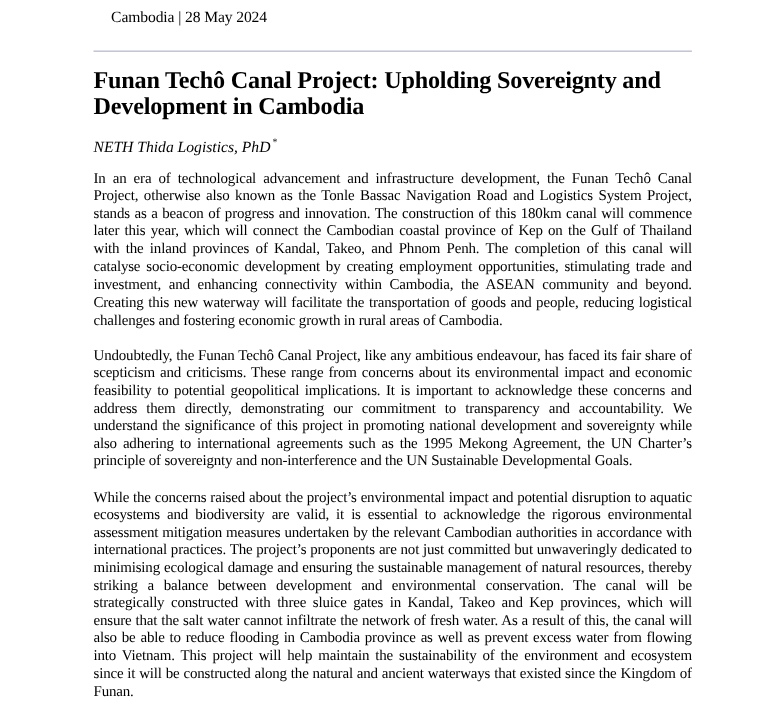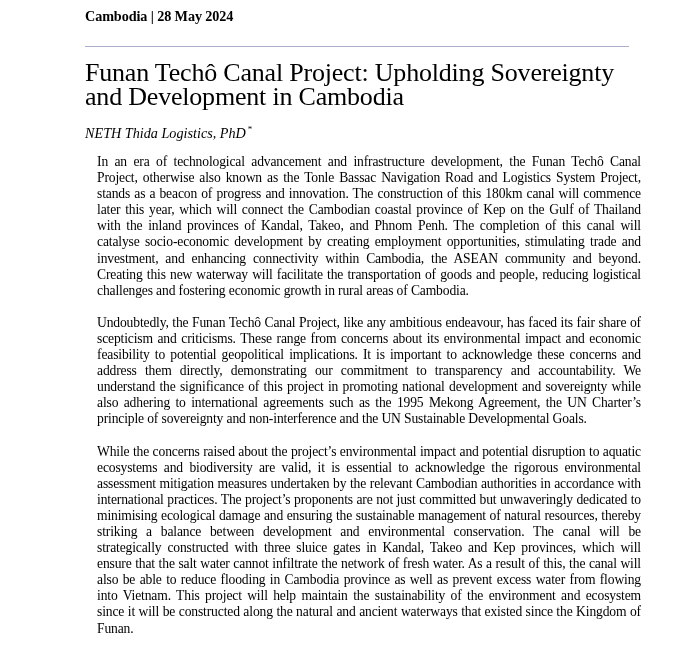--- a/index.html
+++ b/index.html
@@ -4,40 +4,40 @@
   <style>
     html, body { margin: 0; padding: 0; }
     body {
       width: 700px; height: 660px; overflow: hidden;
       background: #ffffff; color: #000000;
       font-family: "Liberation Serif", serif;
       position: relative;
     }
     .page { position: absolute; left: 85px; top: 0; width: 544px; }
     .header-line {
-      position: absolute; top: 7px; left: 0;
-      font-weight: bold; font-size: 14.2px; line-height: 18px;
+      position: absolute; top: 7px; left: 16px;
+      font-weight: normal; font-size: 14.2px; line-height: 18px;
       letter-spacing: -0.1px;
     }
     .divider {
       position: absolute; top: 46px; left: 0; width: 544px;
       height: 0; border-top: 1.2px solid #a9aecb;
     }
     .title {
       position: absolute; top: 61px; left: 0; width: 544px;
-      font-weight: normal; font-size: 26px; line-height: 24px;
+      font-weight: bold; font-size: 22px; line-height: 24px;
       margin: 0; letter-spacing: -0.2px;
     }
     .author {
       position: absolute; top: 120px; left: 0;
       font-style: italic; font-size: 14.2px; line-height: 18px;
     }
     .author sup { font-size: 9px; font-style: normal; vertical-align: 6px; margin-left: 2px; }
     .body {
-      position: absolute; top: 154px; left: 12px; width: 544px;
+      position: absolute; top: 154px; left: 0; width: 544px;
     }
     .body p {
       margin: 0 0 16px 0;
       font-size: 13.6px; line-height: 16.1px;
       text-align: justify;
       letter-spacing: -0.15px;
     }
   </style>
 </head>
 <body>

